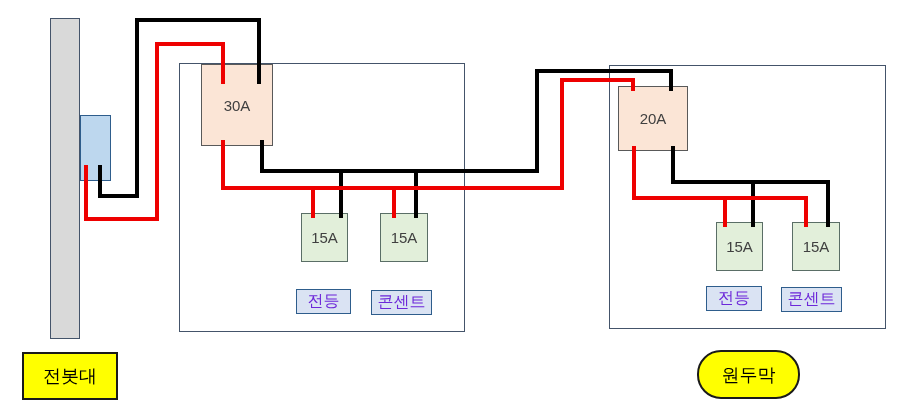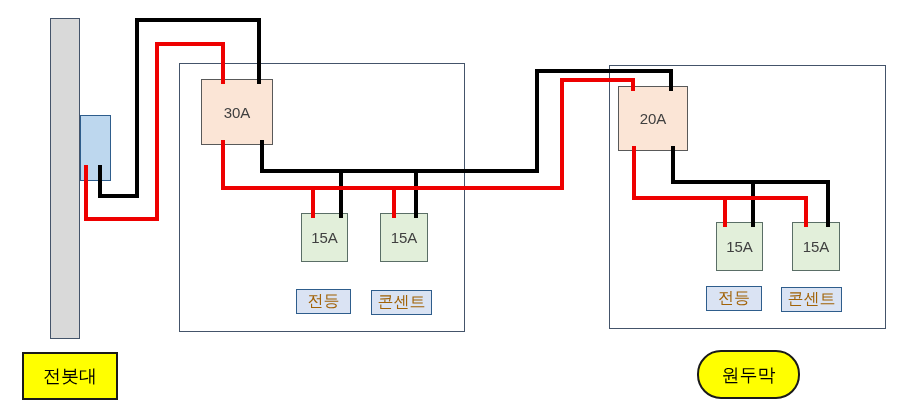--- a/index.html
+++ b/index.html
@@ -17,42 +17,42 @@
     font-size:15px;color:#404040;
   }
   .breaker-branch{
     background:#e2efda;border:1px solid #5a6e66;z-index:1;
     display:flex;align-items:center;justify-content:center;
     font-size:15px;color:#404040;
   }
   .load-label{
     background:#dae3f3;border:1px solid #2e5d8c;z-index:1;
     display:flex;align-items:center;justify-content:center;
-    font-size:16px;color:#a16207;
+    font-size:16px;color:#6d28d9;
   }
   .site-label{
     background:#ffff00;border:2px solid #1a1a1a;z-index:1;
     display:flex;align-items:center;justify-content:center;
     font-size:18px;color:#000000;
   }
   #wires{position:absolute;left:0;top:0;z-index:2;pointer-events:none;}
 </style>
 </head>
 <body>
 
 <div id="canvas">
 
   <div class="abs pole" style="left:50px;top:18px;width:30px;height:321px;"></div>
   <div class="abs meter" style="left:80px;top:115px;width:31px;height:66px;"></div>
 
   <div class="abs building" style="left:179px;top:63px;width:286px;height:269px;"></div>
 
   <div class="abs building" style="left:609px;top:65px;width:277px;height:264px;"></div>
 
-  <div class="abs breaker-main" style="left:201px;top:79px;width:72px;height:66px;">
+  <div class="abs breaker-main" style="left:201px;top:64px;width:72px;height:82px;">
     <span>30A</span>
   </div>
   <div class="abs breaker-branch" style="left:301px;top:213px;width:47px;height:49px;">
     <span>15A</span>
   </div>
   <div class="abs breaker-branch" style="left:380px;top:213px;width:48px;height:49px;">
     <span>15A</span>
   </div>
   <div class="abs load-label" style="left:296px;top:289px;width:55px;height:25px;">
     <span>전등</span>

